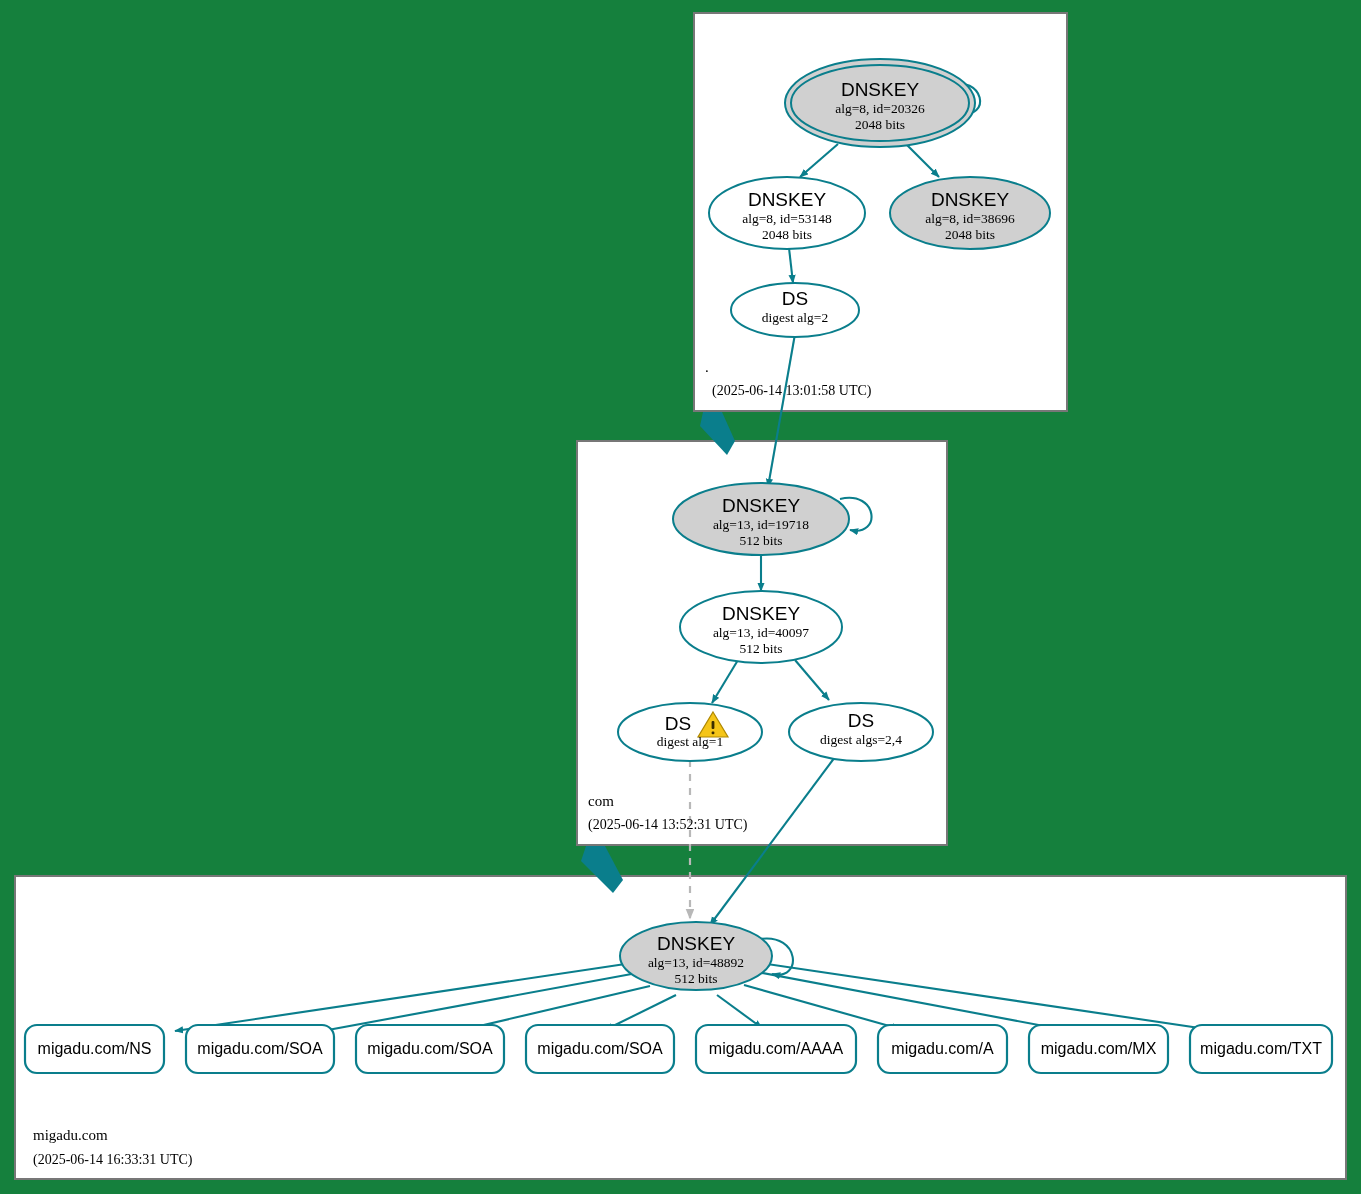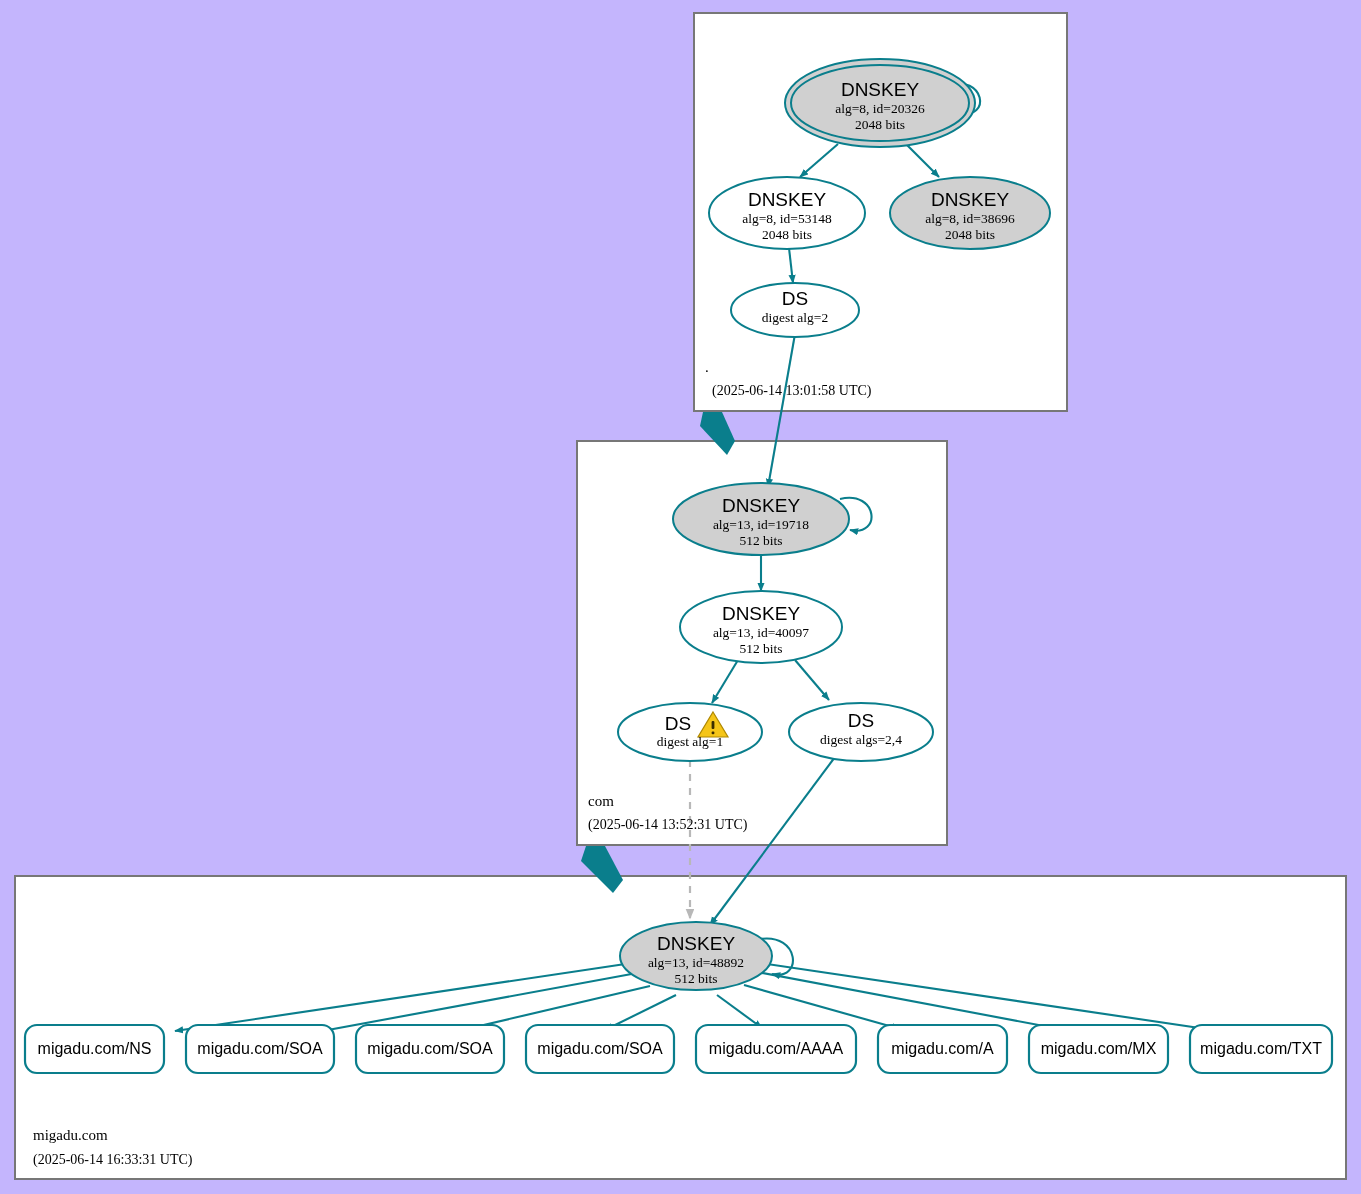--- a/index.html
+++ b/index.html
@@ -7,21 +7,21 @@
     padding: 0;
     background: #ffffff;
   }
   body {
     font-family: "Liberation Sans", sans-serif;
   }
   #canvas {
     position: relative;
     width: 1361px;
     height: 1194px;
-    background: #c4b5fd;
+    background: #15803d;
     overflow: hidden;
   }
   svg.layer {
     position: absolute;
     left: 0;
     top: 0;
     width: 1361px;
     height: 1194px;
   }
   .zone-box {

